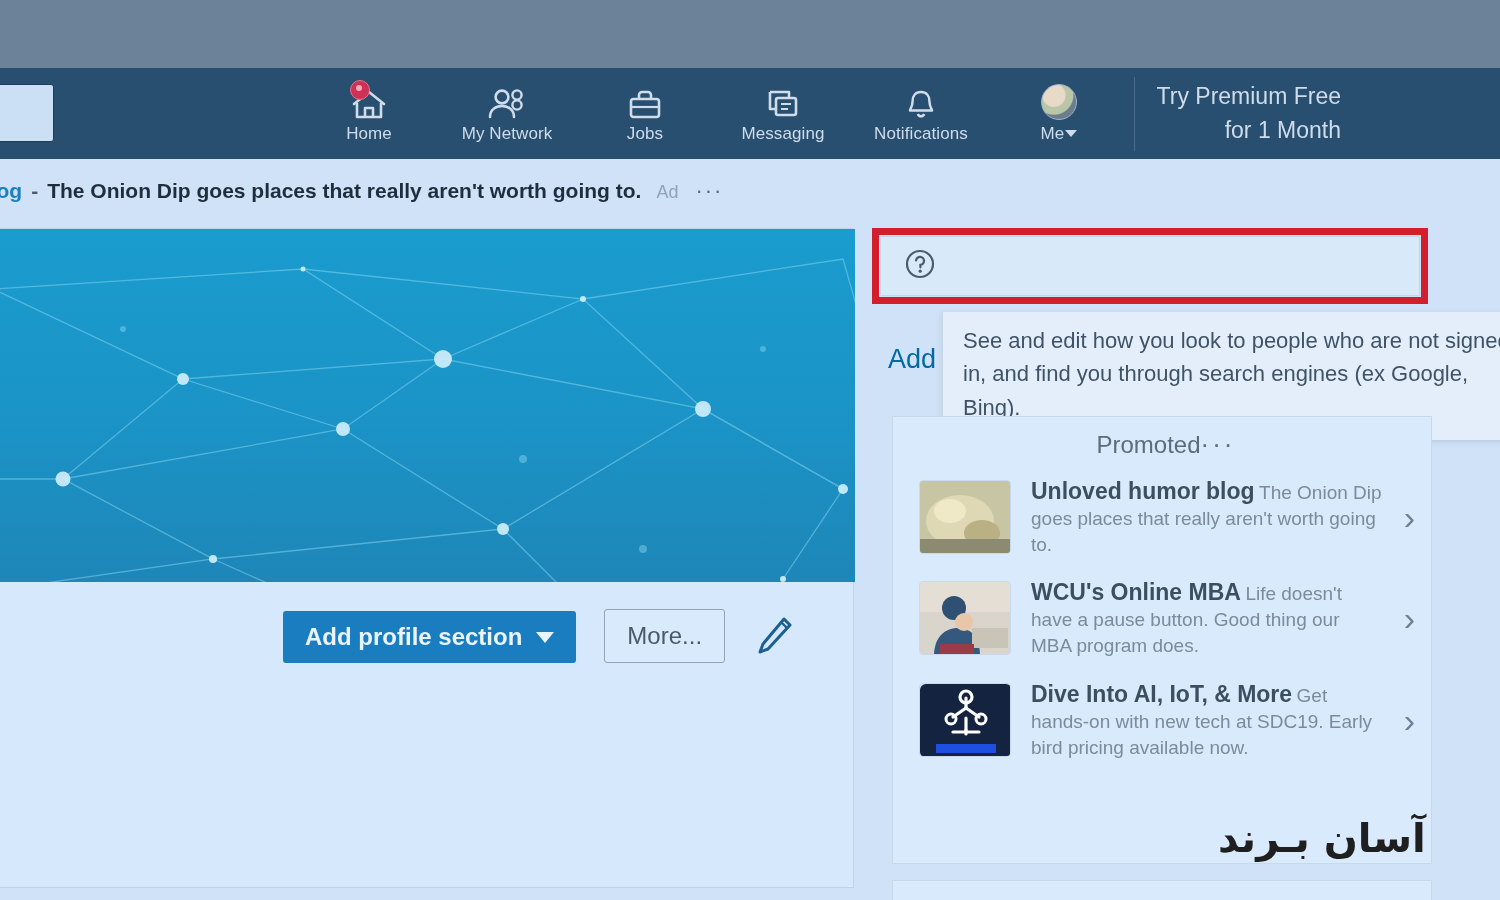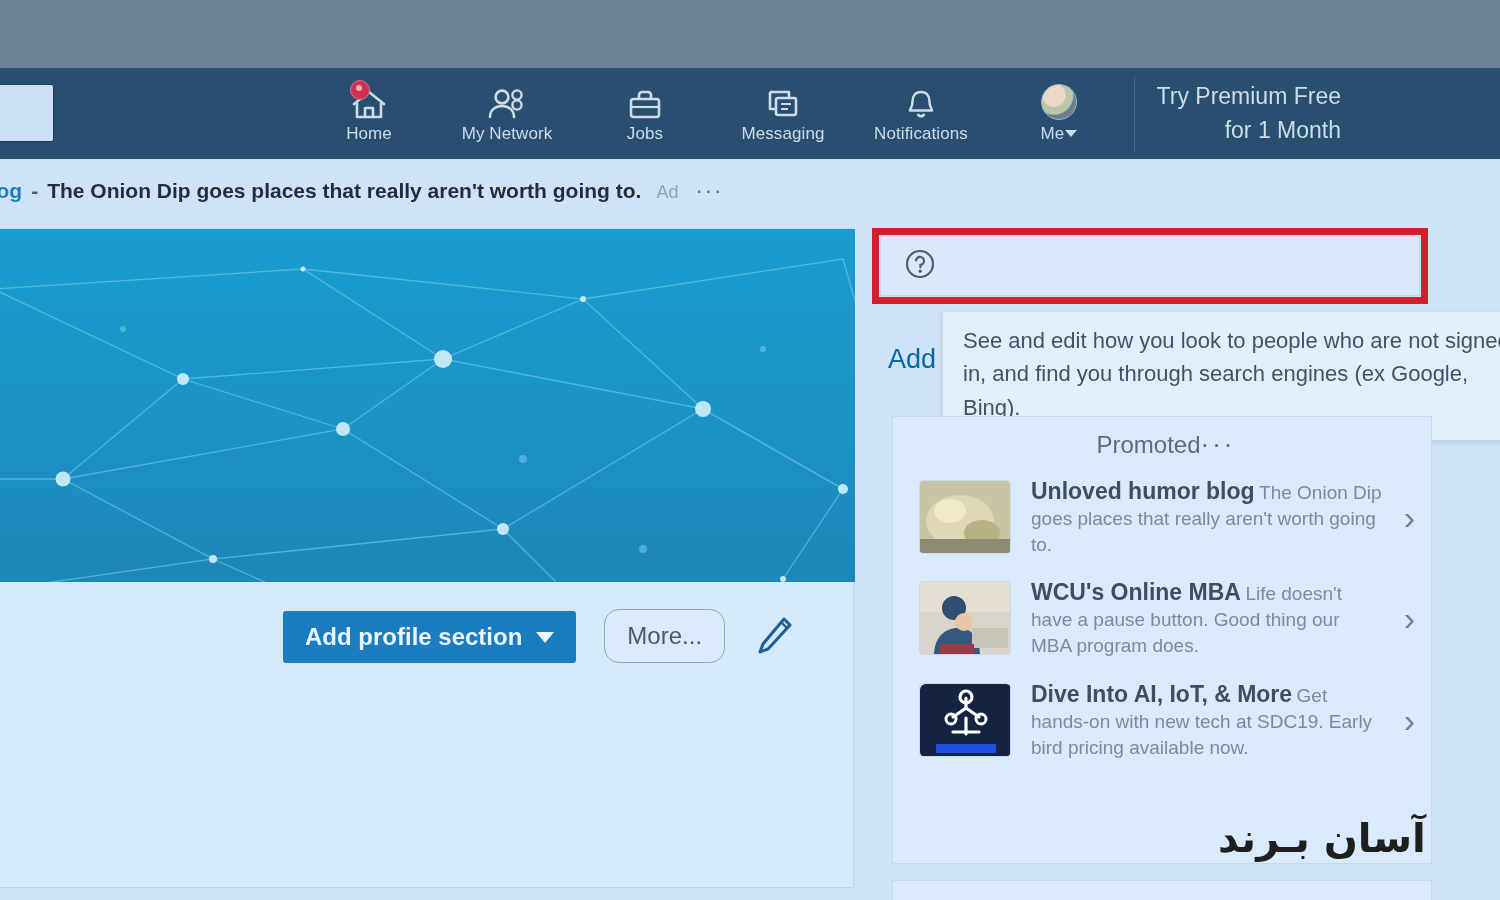--- a/index.html
+++ b/index.html
@@ -112,21 +112,21 @@
     background: #1a7dc0; color: #eaf4fd;
     font-size: 24px; font-weight: bold;
     padding: 12px 22px; border: none; border-radius: 3px;
     display: flex; align-items: center; gap: 14px; cursor: pointer;
     font-family: "Liberation Sans", sans-serif;
   }
   .btn-primary .caret-w { width: 0; height: 0; border-left: 9px solid transparent; border-right: 9px solid transparent; border-top: 11px solid #eaf4fd; }
   .btn-ghost {
     background: #d9eafc; color: #4a5a6a;
     font-size: 24px; padding: 12px 22px;
-    border: 1px solid #8fa6ba; border-radius: 15px; cursor: pointer;
+    border: 1px solid #8fa6ba; border-radius: 3px; cursor: pointer;
     font-family: "Liberation Sans", sans-serif;
   }
   .pencil { cursor: pointer; }
 
   
   .edit-public {
     position: absolute; left: 880px; top: 236px;
     width: 540px; height: 60px;
     background: #d8e9fa;
     border: 1px solid #c3d7ec;

